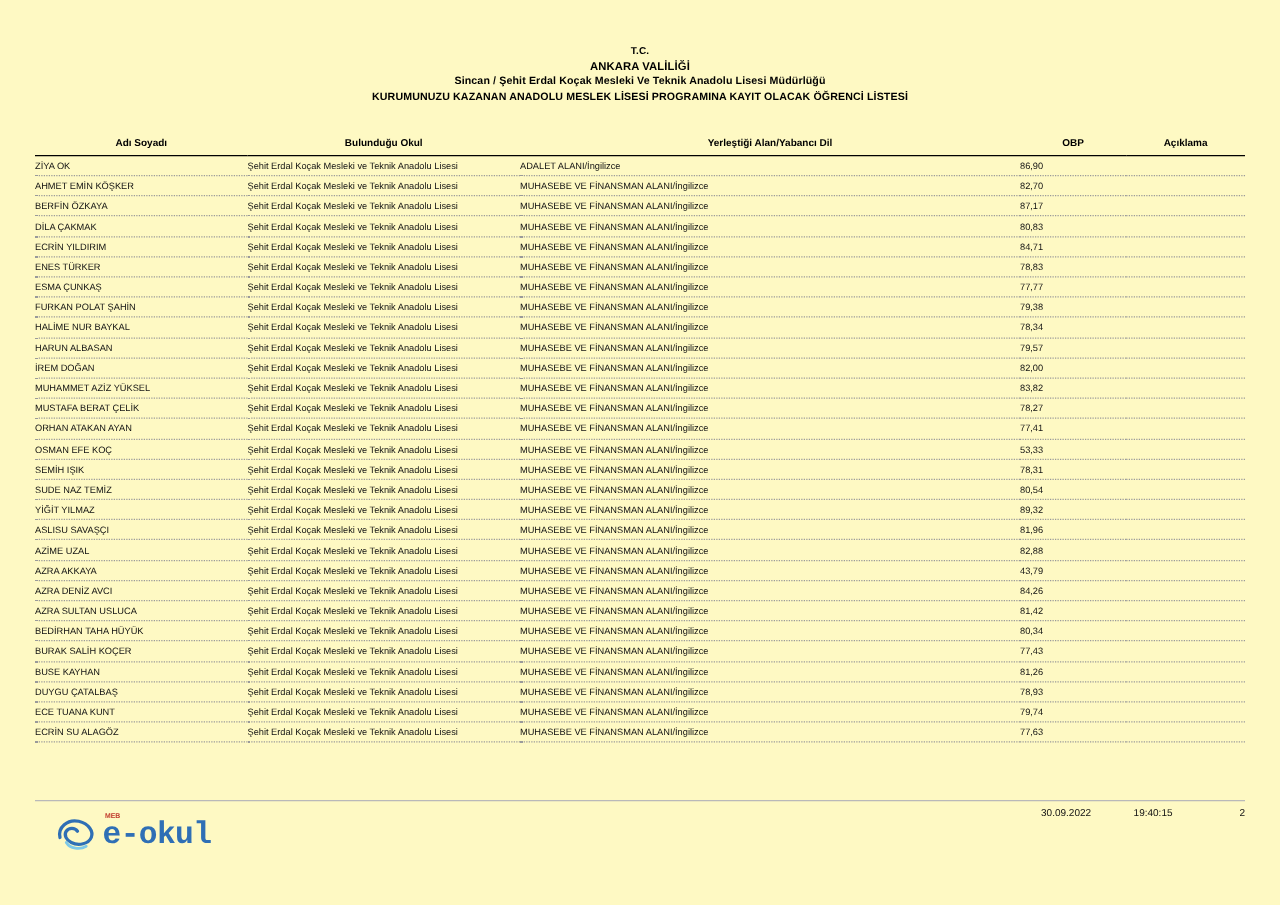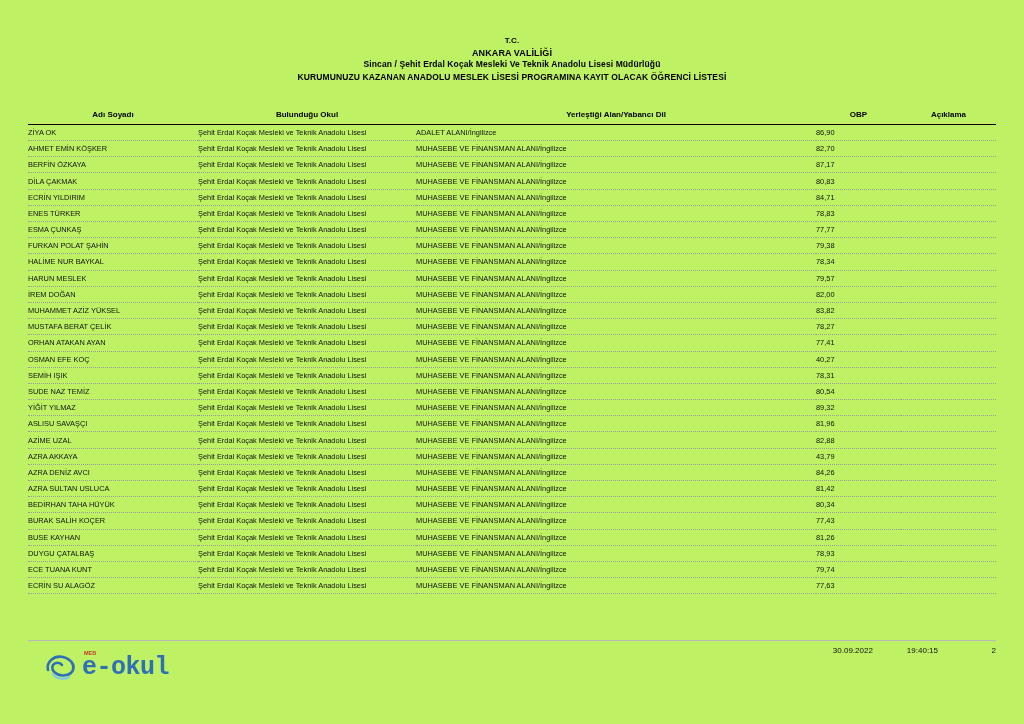--- a/index.html
+++ b/index.html
@@ -7,21 +7,21 @@
     padding: 0;
     background: #e8e8e8;
   }
   body {
     font-family: "Liberation Sans", sans-serif;
   }
   .page {
     position: relative;
     width: 1024px;
     height: 724px;
-    background: #bef264;
+    background: #fef9c3;
     overflow: hidden;
     box-sizing: border-box;
   }
   .header {
     text-align: center;
     padding-top: 36px;
     line-height: 1.35;
   }
   .header .line {
     font-size: 8.5px;
@@ -216,21 +216,21 @@
             <td></td>
           </tr>
           <tr>
             <td>HALİME NUR BAYKAL</td>
             <td>Şehit Erdal Koçak Mesleki ve Teknik Anadolu Lisesi</td>
             <td>MUHASEBE VE FİNANSMAN ALANI/İngilizce</td>
             <td class="obp">78,34</td>
             <td></td>
           </tr>
           <tr>
-            <td>HARUN MESLEK</td>
+            <td>HARUN ALBASAN</td>
             <td>Şehit Erdal Koçak Mesleki ve Teknik Anadolu Lisesi</td>
             <td>MUHASEBE VE FİNANSMAN ALANI/İngilizce</td>
             <td class="obp">79,57</td>
             <td></td>
           </tr>
           <tr>
             <td>İREM DOĞAN</td>
             <td>Şehit Erdal Koçak Mesleki ve Teknik Anadolu Lisesi</td>
             <td>MUHASEBE VE FİNANSMAN ALANI/İngilizce</td>
             <td class="obp">82,00</td>
@@ -254,21 +254,21 @@
             <td>ORHAN ATAKAN AYAN</td>
             <td>Şehit Erdal Koçak Mesleki ve Teknik Anadolu Lisesi</td>
             <td>MUHASEBE VE FİNANSMAN ALANI/İngilizce</td>
             <td class="obp">77,41</td>
             <td></td>
           </tr>
           <tr>
             <td>OSMAN EFE KOÇ</td>
             <td>Şehit Erdal Koçak Mesleki ve Teknik Anadolu Lisesi</td>
             <td>MUHASEBE VE FİNANSMAN ALANI/İngilizce</td>
-            <td class="obp">40,27</td>
+            <td class="obp">53,33</td>
             <td></td>
           </tr>
           <tr>
             <td>SEMİH IŞIK</td>
             <td>Şehit Erdal Koçak Mesleki ve Teknik Anadolu Lisesi</td>
             <td>MUHASEBE VE FİNANSMAN ALANI/İngilizce</td>
             <td class="obp">78,31</td>
             <td></td>
           </tr>
           <tr>

